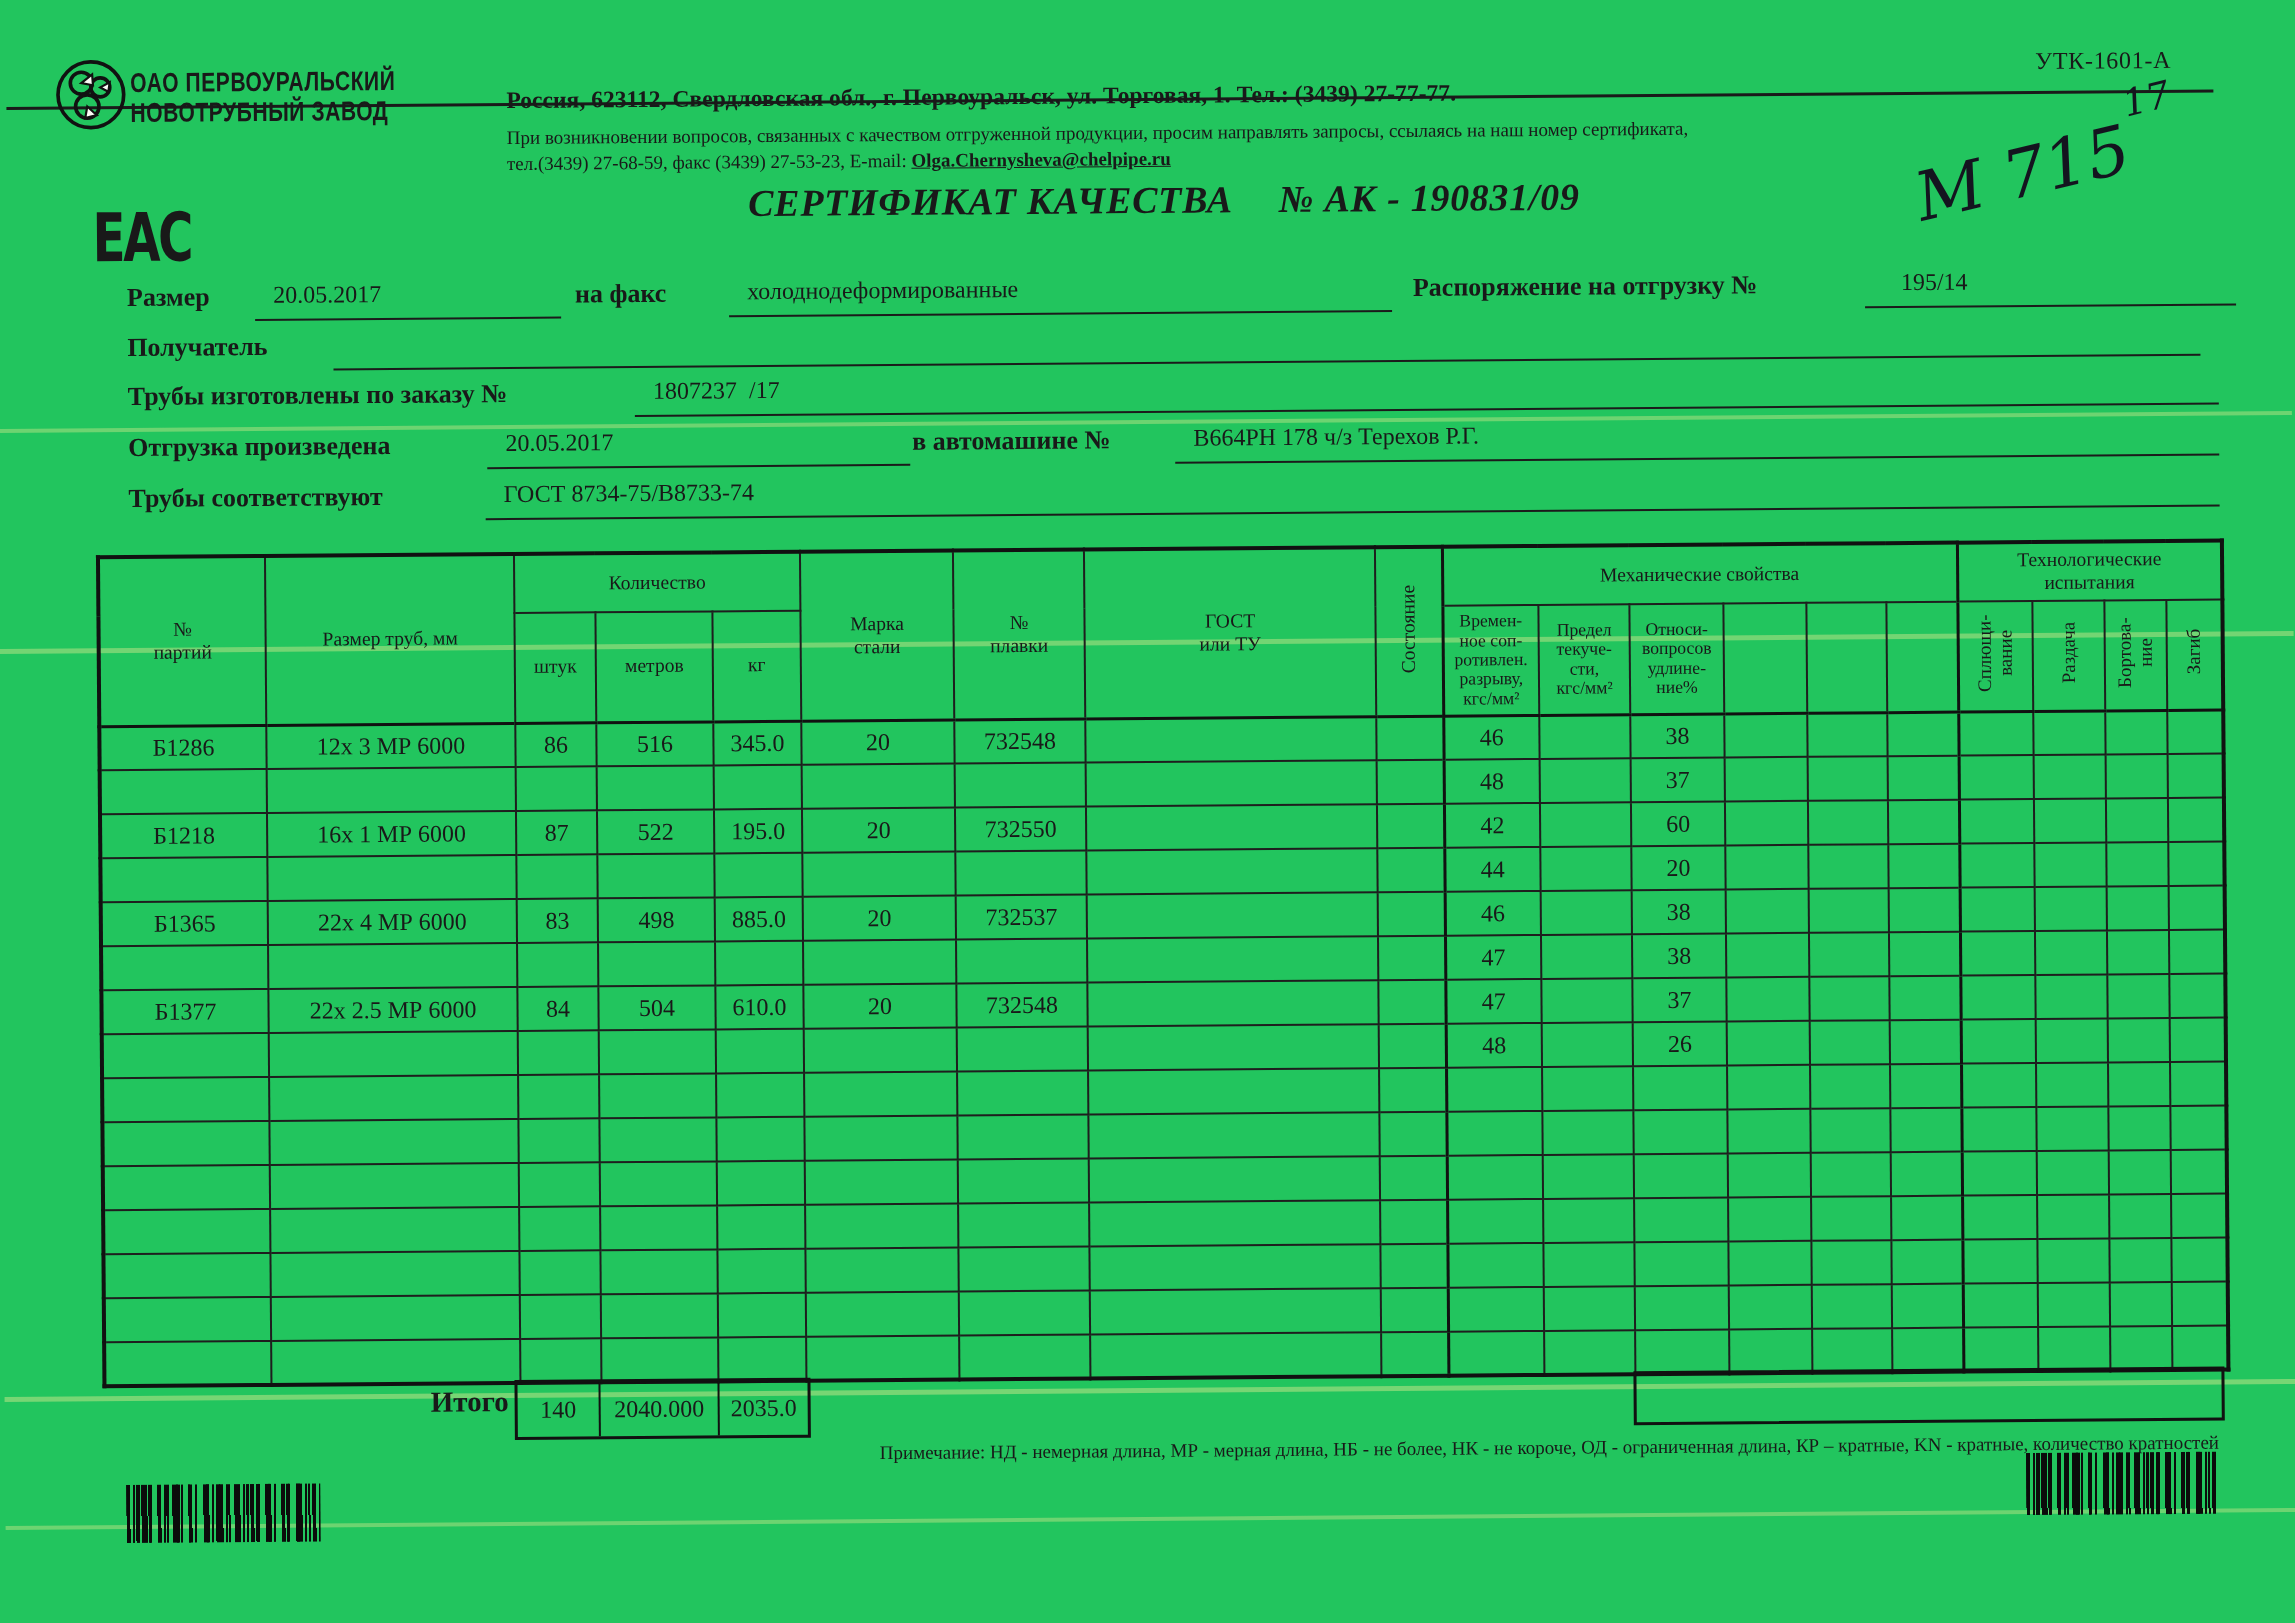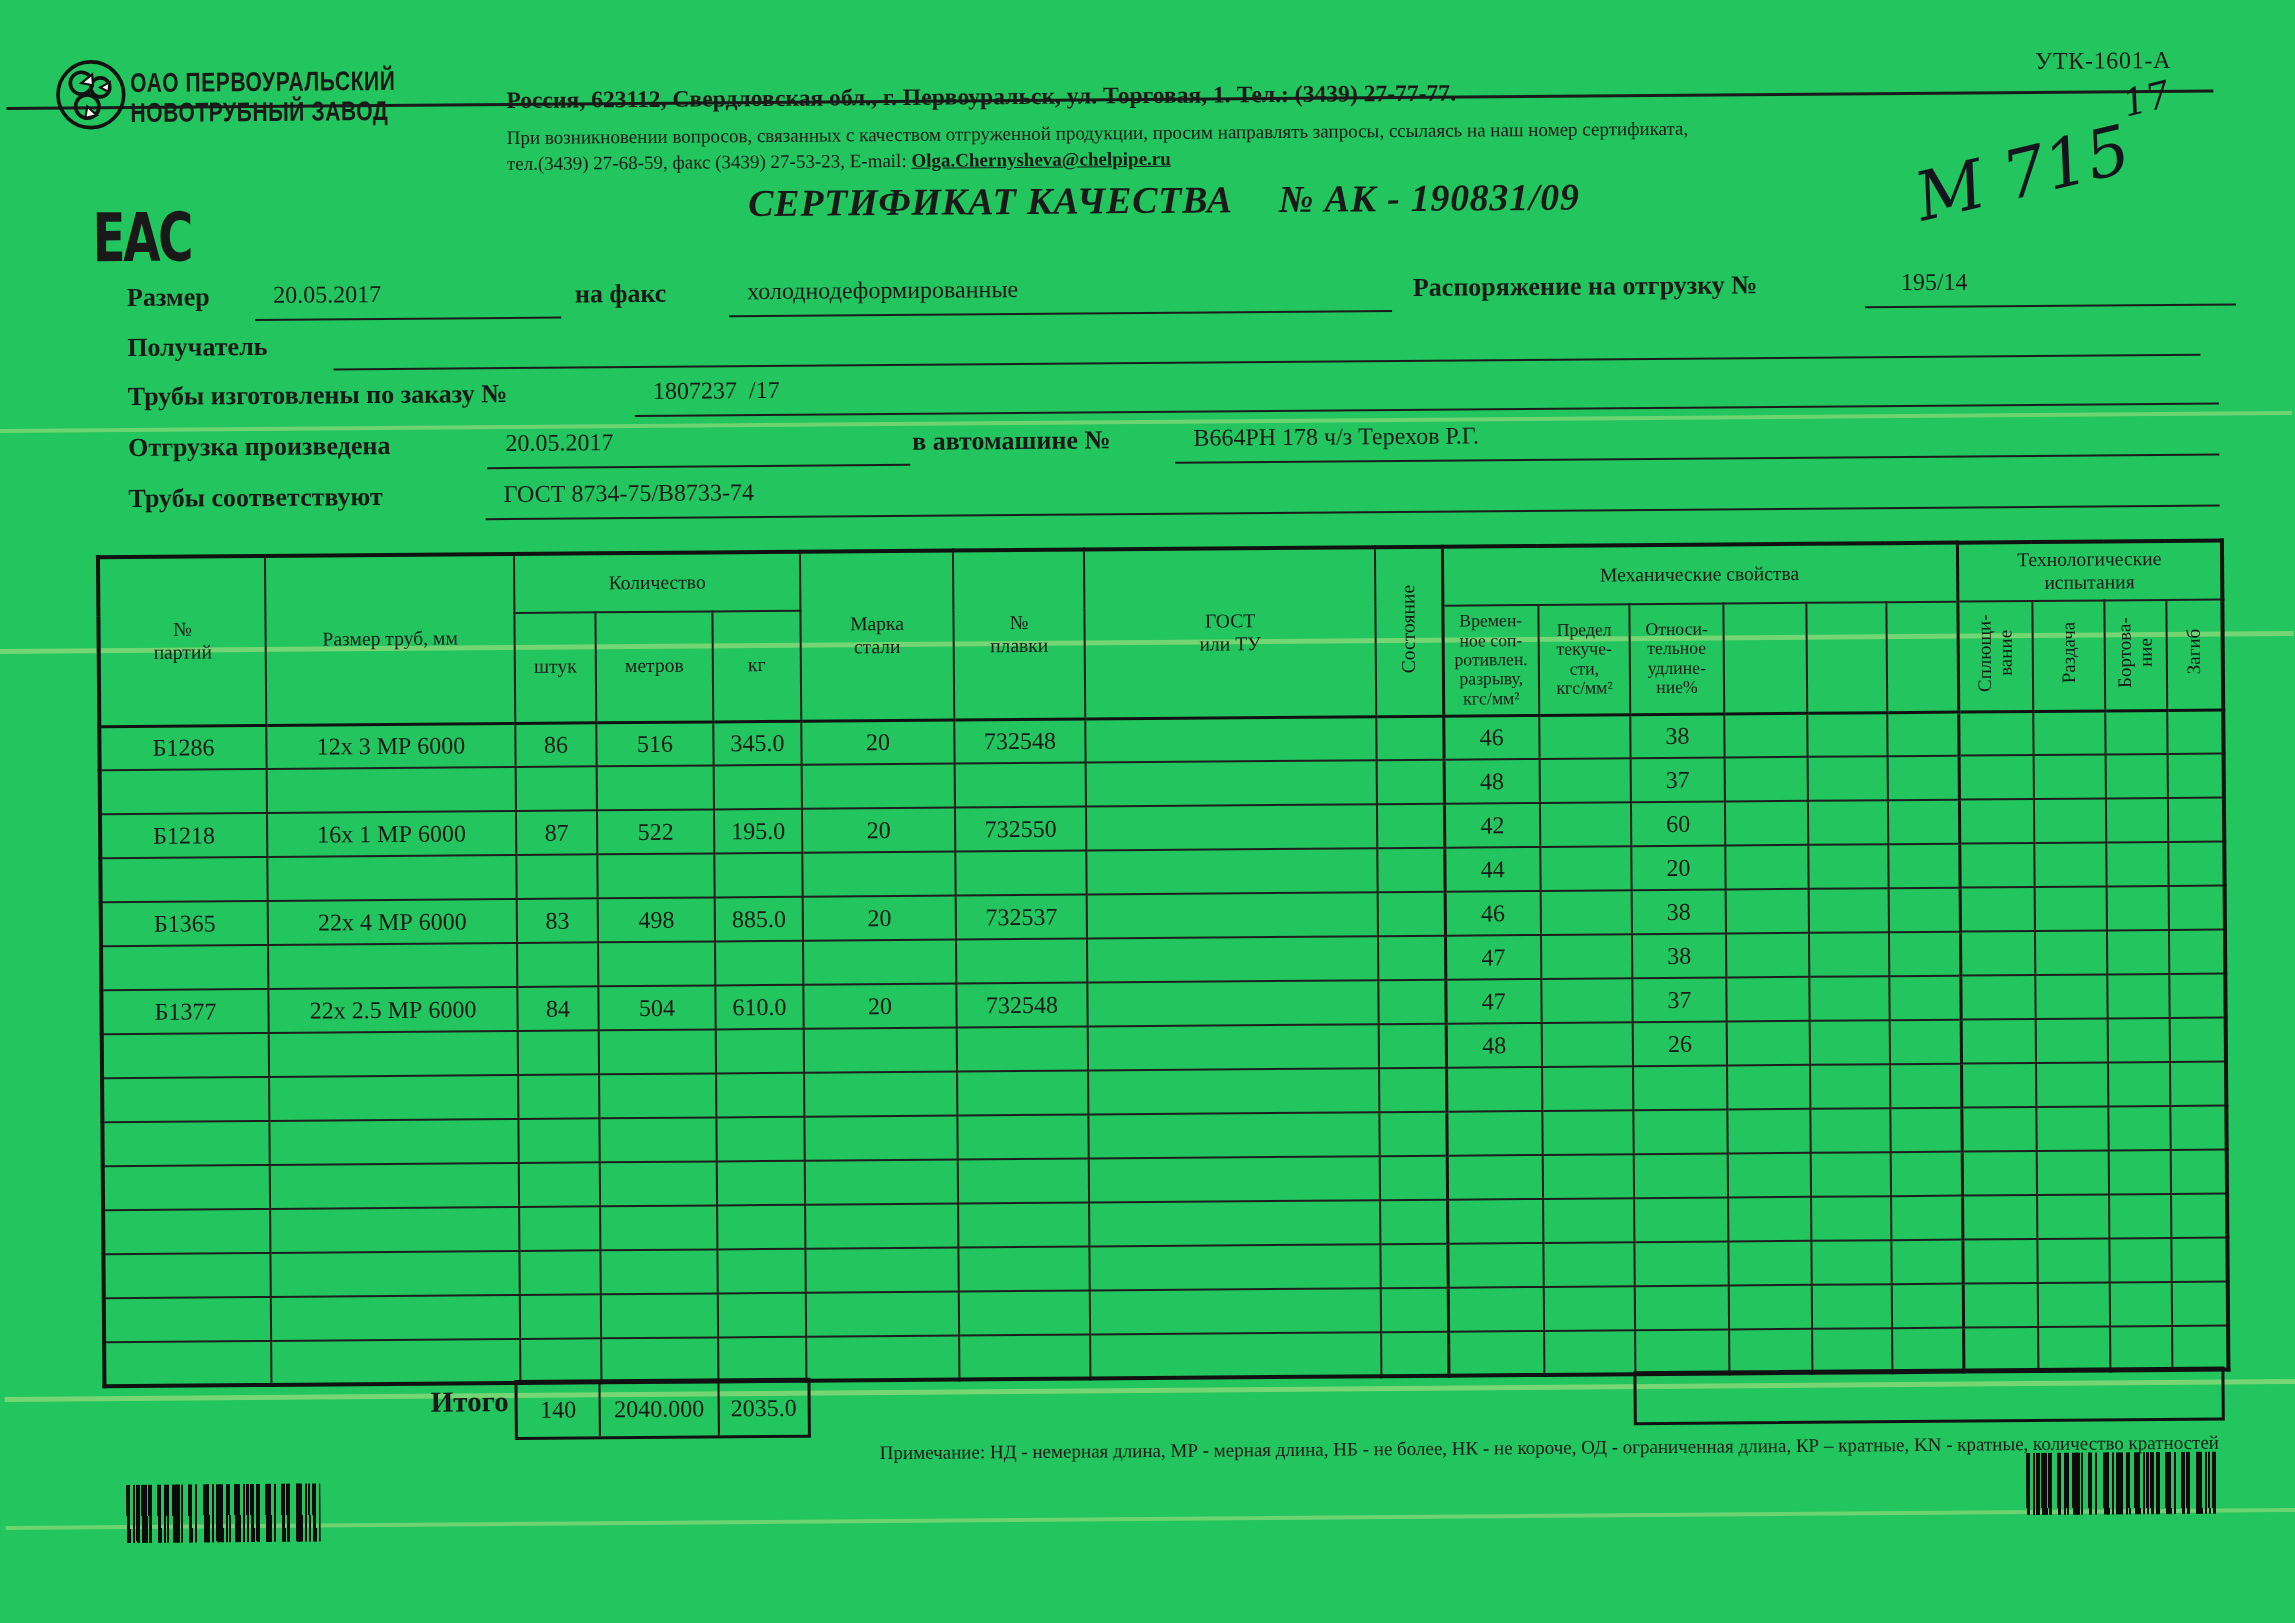--- a/index.html
+++ b/index.html
@@ -169,21 +169,21 @@
           <td class="hl pre mech-sub">Времен-
 ное соп-
 ротивлен.
 разрыву,
 кгс/мм²</td>
           <td class="pre mech-sub">Предел
 текуче-
 сти,
 кгс/мм²</td>
           <td class="pre mech-sub">Относи-
-тельное
+вопросов
 удлине-
 ние%</td>
           <td></td>
           <td></td>
           <td></td>
           <td class="hl"><div class="vert" style="font-size:19px;">Сплющи-
 вание</div></td>
           <td><div class="vert" style="font-size:19px;">Раздача</div></td>
           <td><div class="vert" style="font-size:19px;">Бортова-
 ние</div></td>

